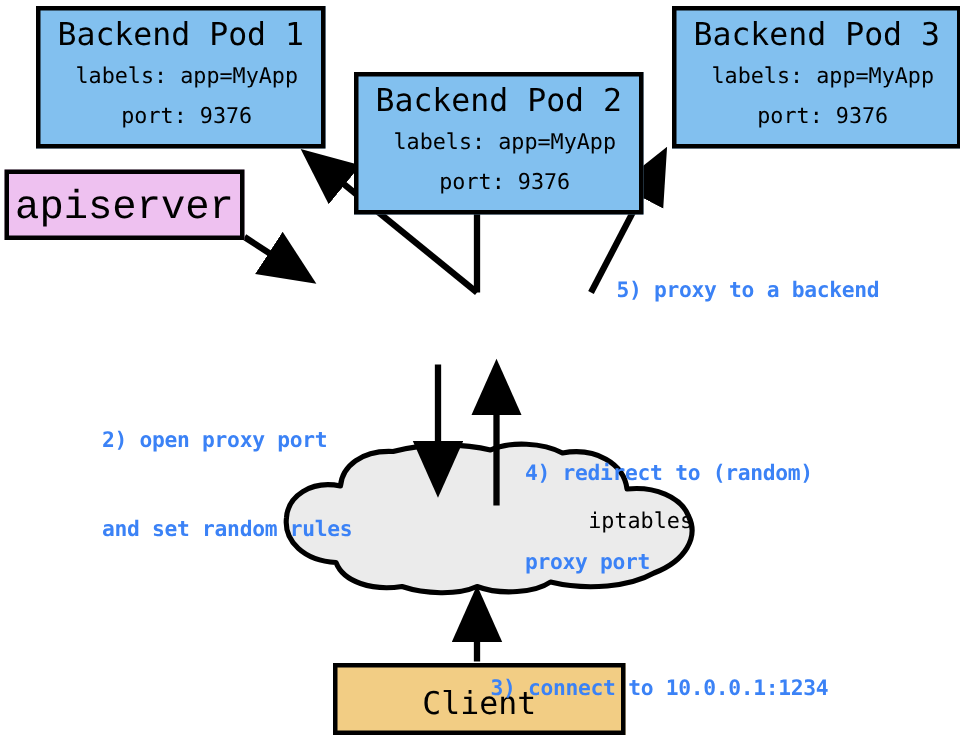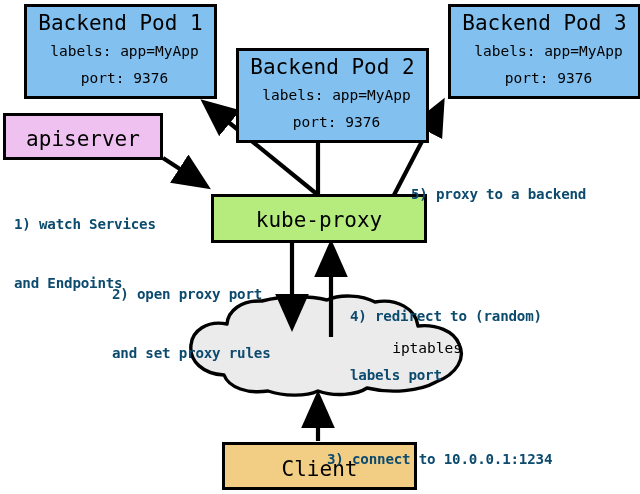--- a/index.html
+++ b/index.html
@@ -13,32 +13,32 @@
     position:absolute;left:0;right:0;
     text-align:center;white-space:pre;
     font-family:"DejaVu Sans Mono","Liberation Mono",monospace;
     color:#000;font-weight:400;
   }
   .pod{background:#82c0ef;}
   .pod .podname{top:3px;font-size:21px;line-height:26px;letter-spacing:0px;}
   .pod .podline{left:12px;right:4px;text-align:center;font-size:14.5px;line-height:19px;white-space:pre;position:absolute;}
 
   .apiserver{background:#eec1f0;}
-  .apiserver .title{top:10px;font-size:21px;line-height:26px;}
+  .apiserver .title{top:10px;font-size:27px;line-height:26px;font-family:Liberation Mono, monospace;}
 
   .kubeproxy{background:#b6ec7e;}
   .kubeproxy .title{top:10px;font-size:21px;line-height:26px;}
 
   .client{background:#f2cd84;}
   .client .title{top:11px;font-size:21px;line-height:26px;}
 
   .cloudlabel{position:absolute;text-align:right;font-size:14.5px;
               line-height:18px;color:#000;white-space:pre;}
 
-  .steplabel{position:absolute;white-space:pre;color:#0c4a6e;
+  .steplabel{position:absolute;white-space:pre;color:#3b82f6;
              font-family:"DejaVu Sans Mono","Liberation Mono",monospace;
              font-weight:bold;font-size:14.2px;line-height:19.5px;
              letter-spacing:-0.2px;}
 </style>
 </head>
 <body>
 
 <div id="stage">
 
   <svg id="svgroot" viewBox="0 0 640 494">
@@ -94,46 +94,39 @@
   <div class="node pod" style="left:448px;top:4px;width:193px;height:95px;text-decoration:underline;">
     <div class="title podname">Backend Pod 3</div>
     <div class="podline" style="top:35px;">labels: app=MyApp</div>
     <div class="podline" style="top:62px;">port: 9376</div>
   </div>
 
   <div class="node apiserver" style="left:3px;top:113px;width:160px;height:47px;">
     <div class="title">apiserver</div>
   </div>
 
-  <div class="node kubeproxy" style="left:211px;top:194px;width:216px;height:49px;">
-    <div class="title">kube-proxy</div>
-  </div>
 
   <div class="cloudlabel" style="left:190px;top:339px;width:272px;">iptables</div>
 
   <div class="node client" style="left:222px;top:442px;width:195px;height:48px;padding-left:12px;">
     <div class="title">Client</div>
   </div>
 
-  <div class="steplabel" style="left:14px;top:176px;">
-    <div>1) watch Services</div>
-    <div>and Endpoints</div>
-  </div>
 
-  <div class="steplabel" style="left:68px;top:246px;margin-left:44px;">
+  <div class="steplabel" style="left:68px;top:246px;">
     <div>2) open proxy port</div>
-    <div>and set proxy rules</div>
+    <div>and set random rules</div>
   </div>
 
   <div class="steplabel" style="left:327px;top:411px;">
     <div>3) connect to 10.0.0.1:1234</div>
   </div>
 
   <div class="steplabel" style="left:350px;top:268px;">
     <div>4) redirect to (random)</div>
-    <div>labels port</div>
+    <div>proxy port</div>
   </div>
 
   <div class="steplabel" style="left:411px;top:146px;">
     <div>5) proxy to a backend</div>
   </div>
 
 </div>
 
 </body></html>

